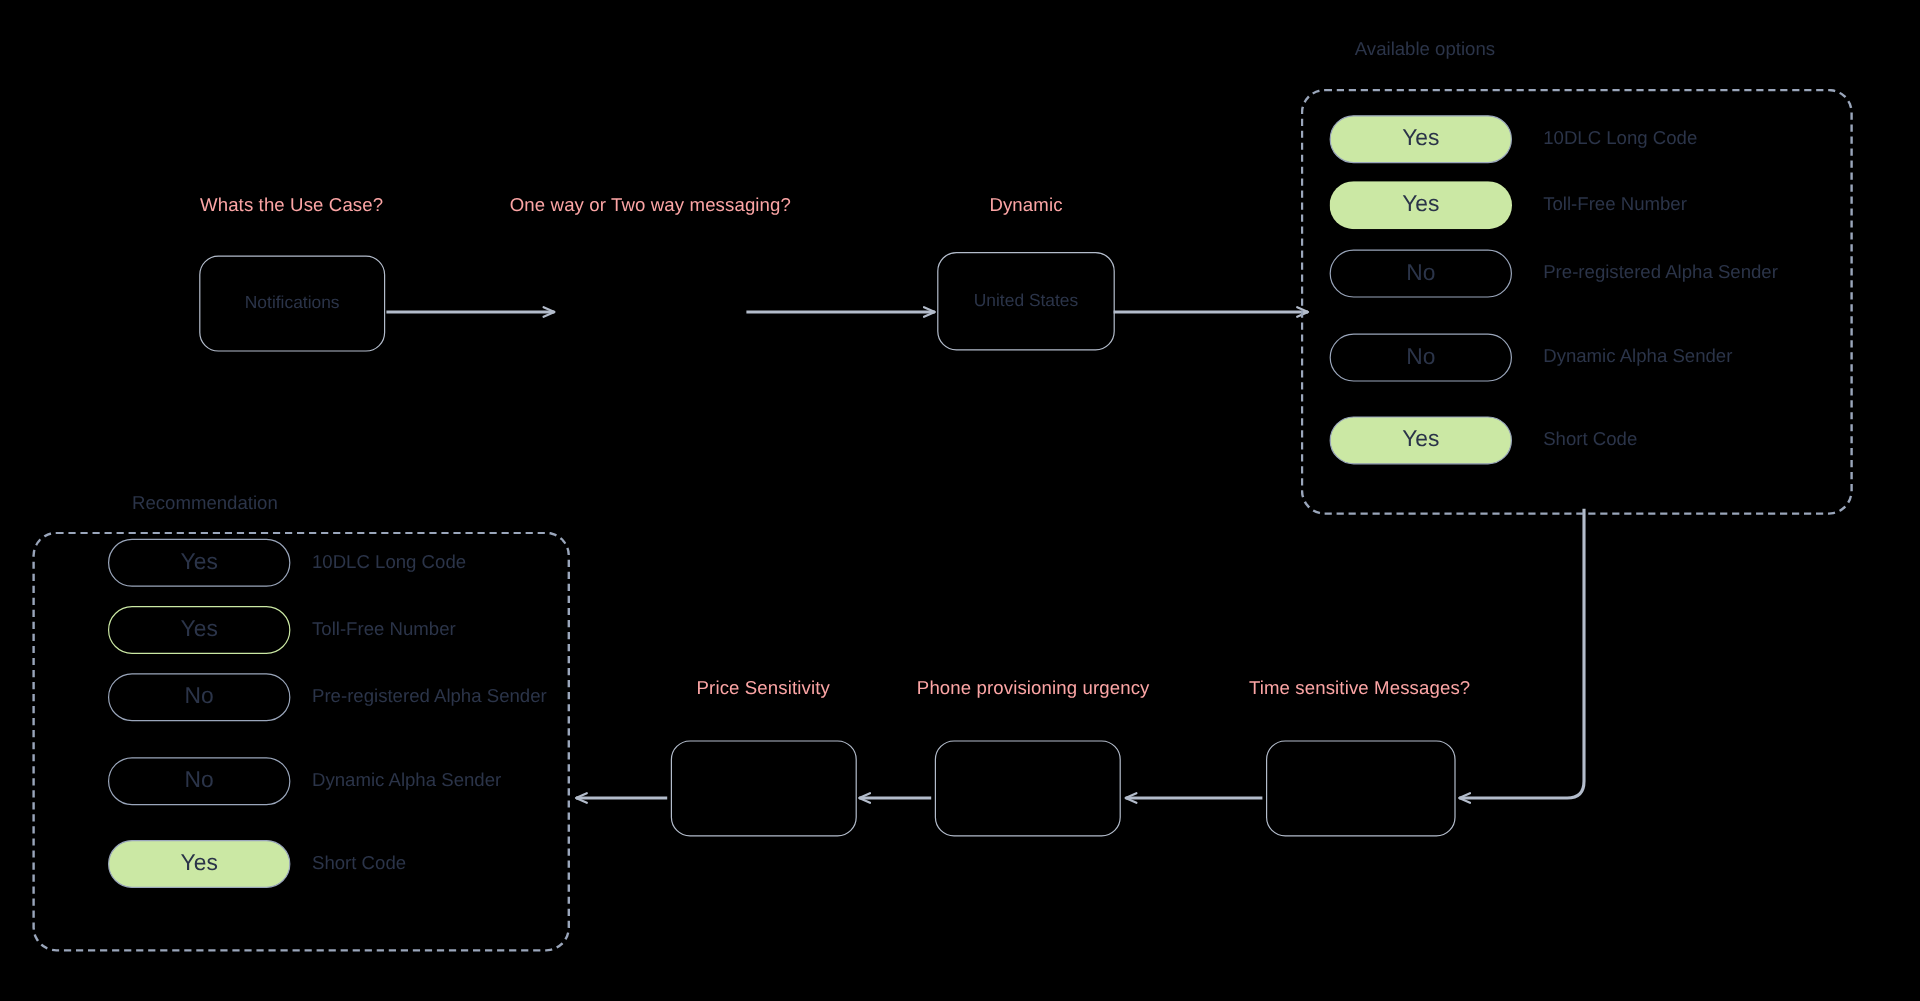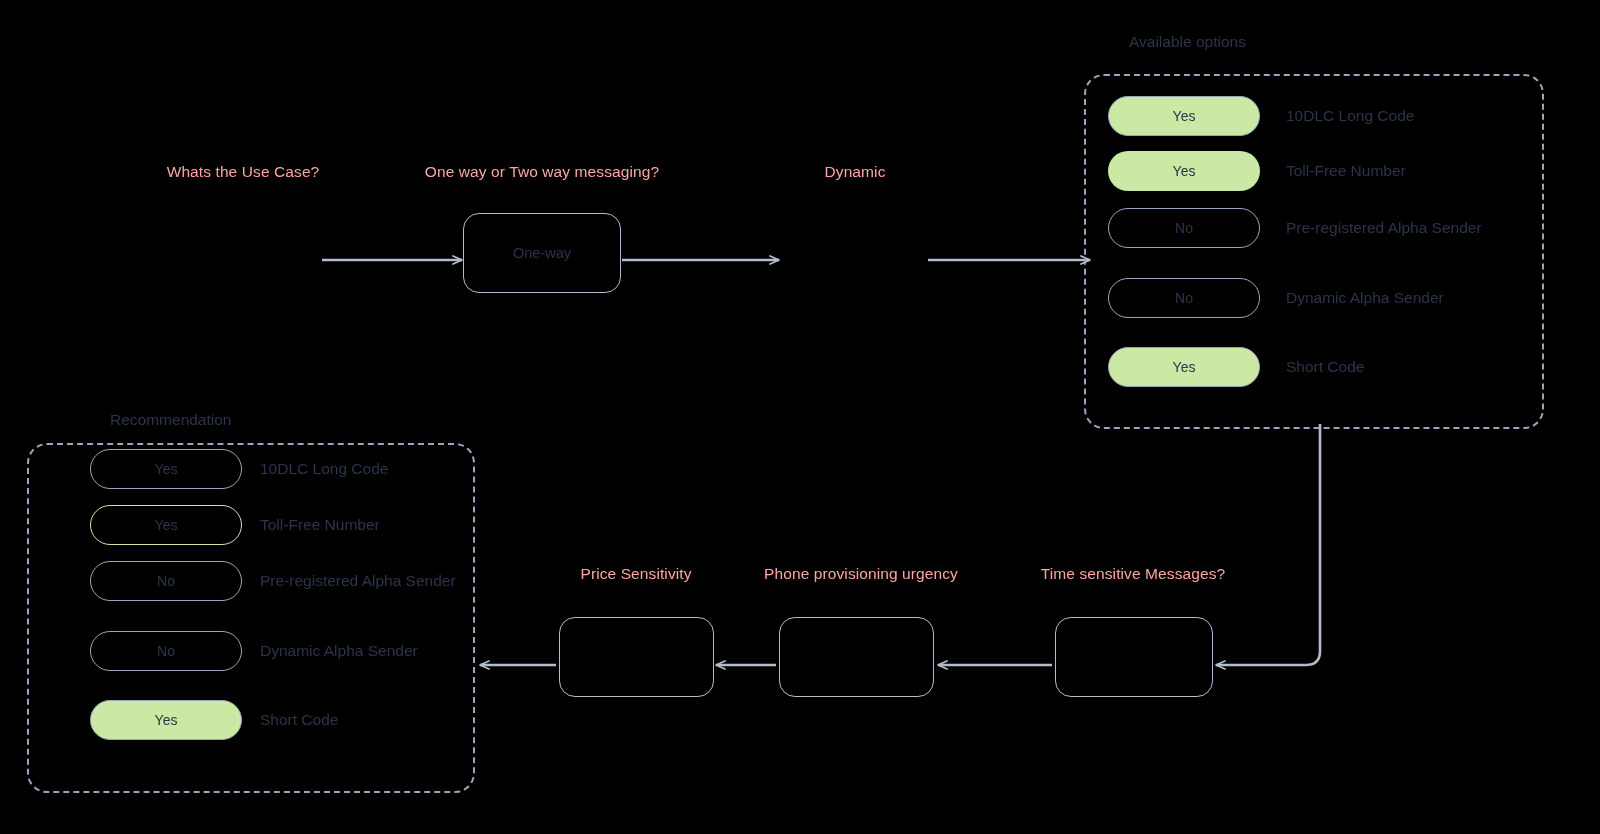--- a/index.html
+++ b/index.html
@@ -56,21 +56,21 @@
   .opt-row{
     position:absolute;
     display:flex;
     align-items:center;
   }
   .pill{
     width:152px;height:40px;
     border-radius:22px;
     box-sizing:border-box;
     display:flex;align-items:center;justify-content:center;
-    font-size:14px;
+    font-size:19px;
     color:#2b3449;
     background:transparent;
     border:1.8px solid #9aa6bb;
     flex:0 0 auto;
   }
   .pill.filled{ background:#cbe8a4; }
   .pill.noborder{ border-color:transparent; }
   .pill.hl{ border-color:#cbe8a4; background:transparent; }
   .opt-label{
     color:#2b3449;
@@ -102,27 +102,30 @@
 
       <line x1="1052" y1="665" x2="938" y2="665" marker-end="url(#ah)"></line>
 
       <line x1="776" y1="665" x2="716" y2="665" marker-end="url(#ah)"></line>
 
       <line x1="556" y1="665" x2="480" y2="665" marker-end="url(#ah)"></line>
     </g>
   </svg>
 
   <div class="caption center" style="left:243px;top:163px;">Whats the Use Case?</div>
+  <div class="node" style="left:166px;top:213px;width:155px;height:80px;">
+    <span class="node-label">Notifications</span>
+  </div>
 
   <div class="caption center" style="left:542px;top:163px;">One way or Two way messaging?</div>
-  <div class="node" style="left:463px;top:213px;width:158px;height:80px;">
-    <span class="node-label">One-way</span>
-  </div>
 
   <div class="caption center" style="left:855px;top:163px;">Dynamic</div>
+  <div class="node" style="left:781px;top:210px;width:148px;height:82px;">
+    <span class="node-label">United States</span>
+  </div>
 
   <div class="group-title" style="left:1129px;top:33px;">Available options</div>
   <div class="group-box" style="left:1084px;top:74px;width:460px;height:355px;"></div>
 
   <div class="opt-row" style="left:1108px;top:96px;">
     <div class="pill filled">Yes</div>
     <div class="opt-label" style="margin-left:26px;">10DLC Long Code</div>
   </div>
 
   <div class="opt-row" style="left:1108px;top:151px;">

